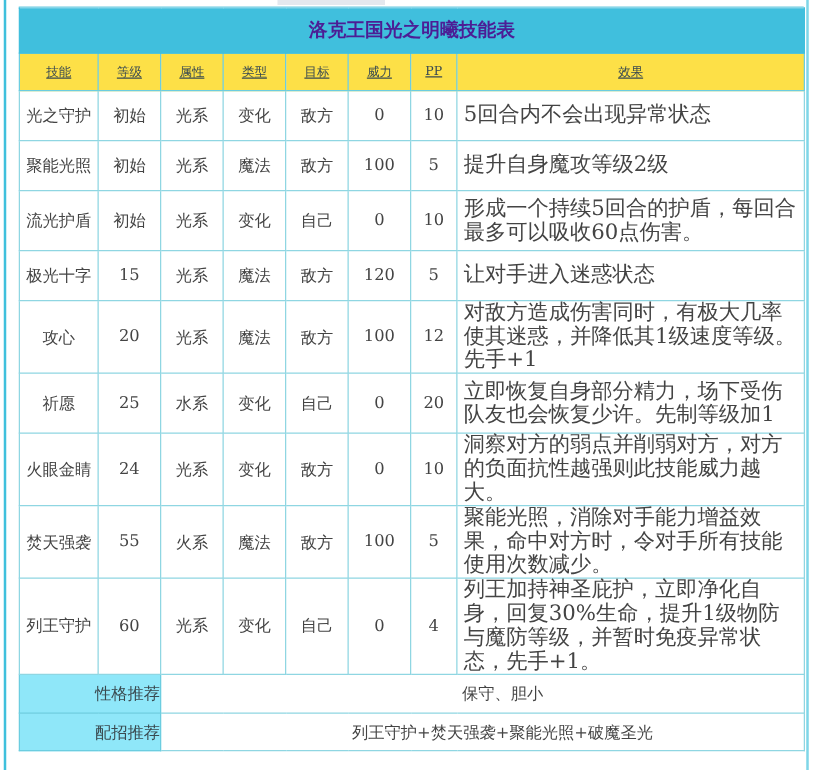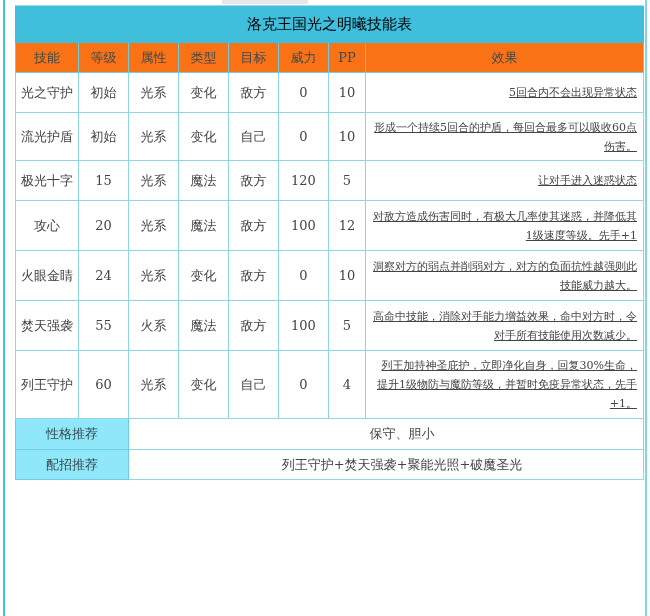--- a/index.html
+++ b/index.html
@@ -18,29 +18,30 @@
     border-collapse:collapse; table-layout:fixed;
     font-size:13px;
   }
   td, th {
     border:1px solid #8fd6e2;
     text-align:center; vertical-align:middle;
     padding:0; font-weight:normal; color:#444;
   }
   .title-row th {
     background:#40bfdd; height:35px;
-    font-size:15px; font-weight:normal; color:#000000;
+    font-size:15px; font-weight:bold; color:#4c1d95;
     border-color:#40bfdd;
   }
   .head-row th {
-    background:#f97316; height:29px; font-size:13px; color:#3a4a50;
+    background:#fde047; height:29px; font-size:10px; color:#3a4a50;
     border-color:#6ccde0;
+    text-decoration:underline;
   }
-  .effect { text-align:right; padding:0 6px 0 5px; line-height:19px; font-size:11px;text-decoration:underline; }
-  .footer-label { background:#8fe7f9; color:#3a4a50; border-color:#6ccde0; }
+  .effect { text-align:left; padding:0 6px 0 5px; line-height:19px; font-size:17px; }
+  .footer-label { background:#8fe7f9; color:#3a4a50; border-color:#6ccde0;text-align:right; }
   .footer-value { background:#fff;padding-left:32px; }
   .r1 td { height:39px;margin-left:24px; } .r2 td { height:39px; } .r3 td { height:47px; }
   .r4 td { height:39px;margin-top:45px; } .r5 td { height:49px; } .r6 td { height:47px; }
   .r7 td { height:49px; } .r8 td { height:49px; } .r9 td { height:49px; }
   .r10 td { height:67px; }
   .f1 td { height:30px; } .f2 td { height:29px; }
 </style>
 </head>
 <body>
 
@@ -79,20 +80,30 @@
     <tr class="r1">
       <td>光之守护</td>
       <td>初始</td>
       <td>光系</td>
       <td>变化</td>
       <td>敌方</td>
       <td>0</td>
       <td>10</td>
       <td class="effect">5回合内不会出现异常状态</td>
     </tr>
+    <tr class="r2">
+      <td>聚能光照</td>
+      <td>初始</td>
+      <td>光系</td>
+      <td>魔法</td>
+      <td>敌方</td>
+      <td>100</td>
+      <td>5</td>
+      <td class="effect">提升自身魔攻等级2级</td>
+    </tr>
     <tr class="r3">
       <td>流光护盾</td>
       <td>初始</td>
       <td>光系</td>
       <td>变化</td>
       <td>自己</td>
       <td>0</td>
       <td>10</td>
       <td class="effect">形成一个持续5回合的护盾，每回合最多可以吸收60点伤害。</td>
     </tr>
@@ -109,39 +120,49 @@
     <tr class="r5">
       <td>攻心</td>
       <td>20</td>
       <td>光系</td>
       <td>魔法</td>
       <td>敌方</td>
       <td>100</td>
       <td>12</td>
       <td class="effect">对敌方造成伤害同时，有极大几率使其迷惑，并降低其1级速度等级。先手+1</td>
     </tr>
+    <tr class="r6">
+      <td>祈愿</td>
+      <td>25</td>
+      <td>水系</td>
+      <td>变化</td>
+      <td>自己</td>
+      <td>0</td>
+      <td>20</td>
+      <td class="effect">立即恢复自身部分精力，场下受伤队友也会恢复少许。先制等级加1</td>
+    </tr>
     <tr class="r7">
       <td>火眼金睛</td>
       <td>24</td>
       <td>光系</td>
       <td>变化</td>
       <td>敌方</td>
       <td>0</td>
       <td>10</td>
       <td class="effect">洞察对方的弱点并削弱对方，对方的负面抗性越强则此技能威力越大。</td>
     </tr>
     <tr class="r9">
       <td>焚天强袭</td>
       <td>55</td>
       <td>火系</td>
       <td>魔法</td>
       <td>敌方</td>
       <td>100</td>
       <td>5</td>
-      <td class="effect">高命中技能，消除对手能力增益效果，命中对方时，令对手所有技能使用次数减少。</td>
+      <td class="effect">聚能光照，消除对手能力增益效果，命中对方时，令对手所有技能使用次数减少。</td>
     </tr>
     <tr class="r10">
       <td>列王守护</td>
       <td>60</td>
       <td>光系</td>
       <td>变化</td>
       <td>自己</td>
       <td>0</td>
       <td>4</td>
       <td class="effect">列王加持神圣庇护，立即净化自身，回复30%生命，提升1级物防与魔防等级，并暂时免疫异常状态，先手+1。</td>

